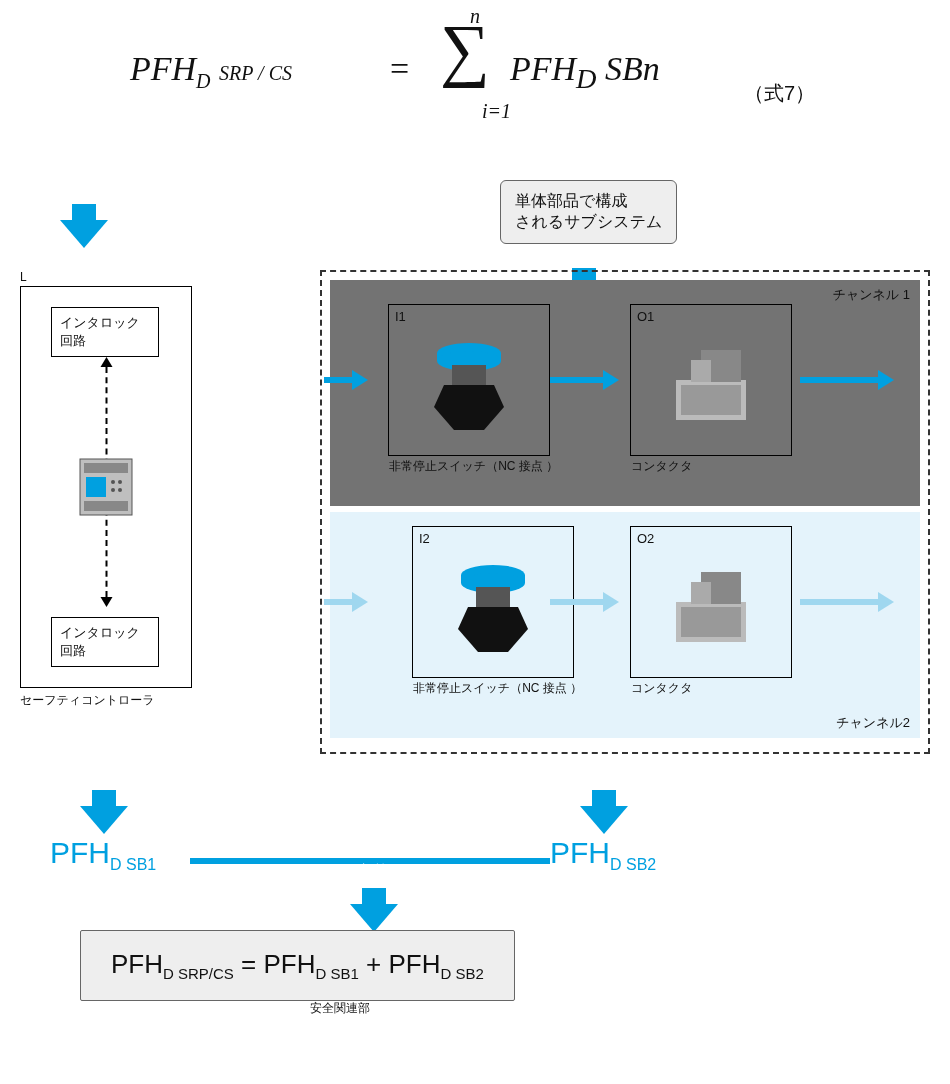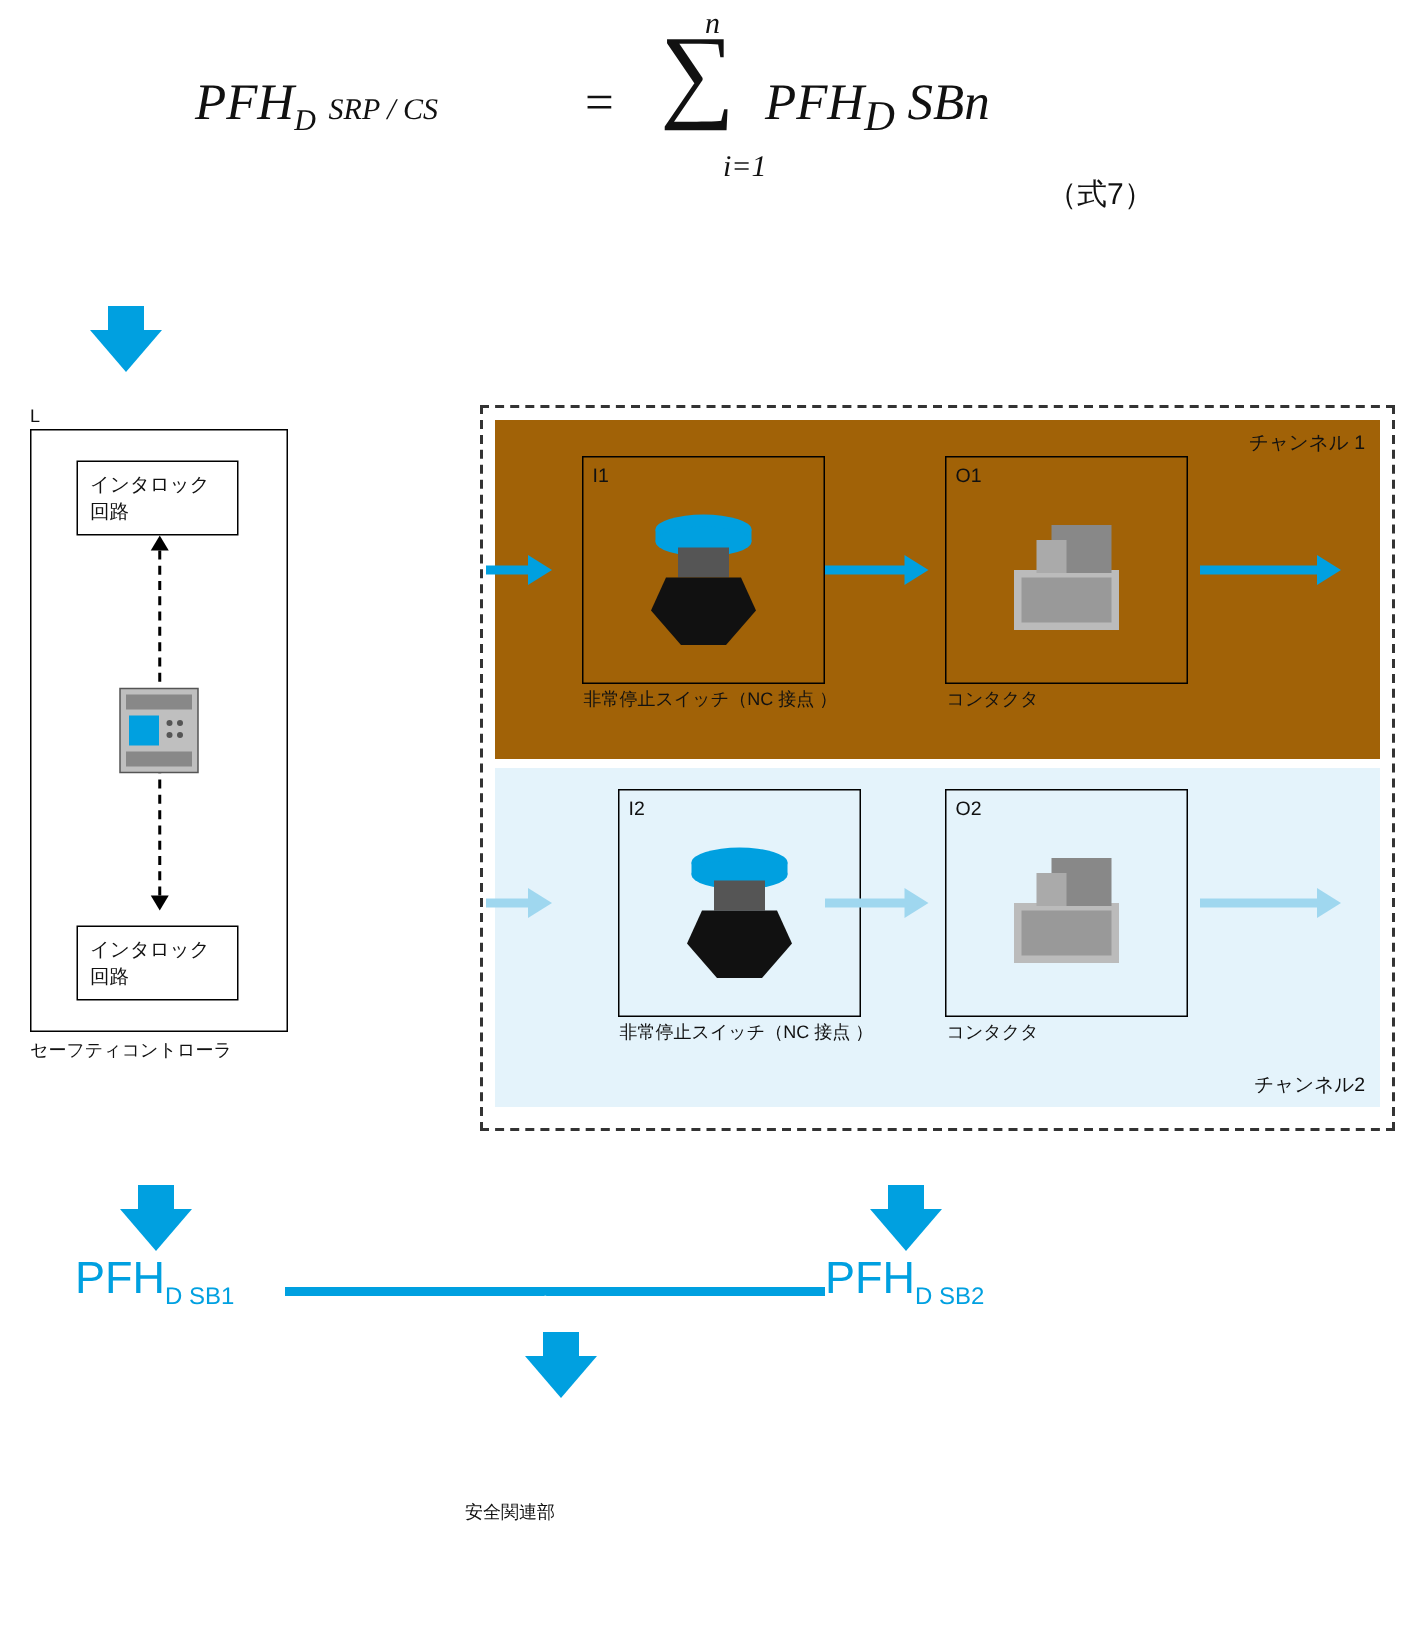--- a/index.html
+++ b/index.html
@@ -6,40 +6,40 @@
   .serif { font-family: "Times New Roman", serif; }
   .eq7 { position:relative; height:120px; margin-bottom:40px; }
   .eq7 .lhs { position:absolute; left:110px; top:30px; font-size:34px; font-style:italic; }
   .eq7 .lhs .sub { font-size:20px; font-style:italic; }
   .eq7 .lhs .sub2 { font-size:20px; font-style:italic; }
   .eq7 .eq { position:absolute; left:370px; top:30px; font-size:34px; }
   .eq7 .sigma { position:absolute; left:420px; top:-10px; font-size:70px; font-style:italic;}
   .eq7 .n { position:absolute; left:450px; top:-15px; font-size:20px; font-style:italic;}
   .eq7 .i1 { position:absolute; left:440px; top:80px; font-size:20px; font-style:italic;margin-left:22px;}
   .eq7 .rhs { position:absolute; left:490px; top:30px; font-size:34px; font-style:italic;text-align:center;}
-  .eq7 .label { position:absolute; left:678px; top:60px; font-size:20px;margin-top:36px;}
+  .eq7 .label { position:absolute; left:724px; top:60px; font-size:20px;}
   .labelbox { background:#eeeeee; border:1px solid #666; border-radius:6px; padding:10px 14px; font-size:16px; display:inline-block; }
   .row1 { position:relative; height:90px; }
   .row1 .b1 { position:absolute; left:0px; top:0; }
   .row1 .b2 { position:absolute; left:480px; top:0; }
   .bigarrow-down { width:0;height:0;border-left:24px solid transparent;border-right:24px solid transparent;border-top:28px solid #00a0e0; position:relative;}
   .bigarrow-down::before{content:"";position:absolute;left:-12px;top:-44px;width:24px;height:18px;background:#00a0e0;}
   .bigarrow-down-lbl { position:relative; display:inline-block; }
   .bigarrow-down-lbl .txt { position:absolute; left:50%; transform:translateX(-50%); top:-42px; color:#fff; font-size:14px; white-space:nowrap; z-index:2;}
   .row2 { position:relative; height:500px; }
   .leftblock { position:absolute; left:0; top:0; width:200px; }
   .leftblock .L { font-size:12px; margin-bottom:2px; }
   .leftbox { border:1px solid #000; width:170px; height:400px; position:relative; background:#fff;}
   .innerbox { border:1px solid #000; padding:6px 8px; font-size:13px; width:90px; position:absolute; background:#fff;}
   .caption { font-size:12px; margin-top:4px; }
   .device { position:absolute; left:50%; transform:translateX(-50%); top:170px; }
   .rightblock { position:absolute; left:300px; top:0; width:610px; }
   .dashed { border:2px dashed #333; padding:8px; position:relative; }
   .channel { position:relative; height:210px; padding:8px; margin-bottom:6px;}
-  .ch1 { background:#a16207; }
+  .ch1 { background:#737373; }
   .ch2 { background:#e4f3fb; }
   .chlabel-tr { position:absolute; right:10px; top:6px; font-size:13px; }
   .chlabel-br { position:absolute; right:10px; bottom:6px; font-size:13px; }
   .cell { border:1px solid #000; width:160px; height:150px; position:absolute; background:transparent;}
   .cell .tag { position:absolute; left:6px; top:4px; font-size:13px;}
   .cell .cap { position:absolute; left:0px; bottom:-20px; font-size:12px; white-space:nowrap;}
   .harrow { position:absolute; height:0; }
   .harrow .line { position:absolute; height:6px; background:#00a0e0; }
   .harrow .head { position:absolute; width:0;height:0;border-top:10px solid transparent;border-bottom:10px solid transparent;border-left:16px solid #00a0e0; }
   .harrow.faded .line{ background:#9fd7ef;}
@@ -73,20 +73,27 @@
   </span>
   <span class="label" style="font-family:sans-serif;font-style:normal">（式7）</span>
 </div>
 
 <div class="row1">
   <div class="b1">
     <div style="height:50px;position:relative;margin-top:14px;margin-left:40px;">
       <div class="bigarrow-down" style="top:26px;"></div>
     </div>
   </div>
+  <div class="b2">
+    <div class="labelbox" style="white-space:pre">単体部品で構成
+されるサブシステム</div>
+    <div style="height:50px;position:relative;margin-top:14px;margin-left:60px;">
+      <div class="bigarrow-down" style="top:26px;"></div>
+    </div>
+  </div>
 </div>
 
 <div class="row2">
 
   <div class="leftblock">
     <div class="L">L</div>
     <div class="leftbox">
       <div class="innerbox" style="left:30px;top:20px; white-space:pre">インタロック
 回路</div>
       <div class="vda" style="top:70px;height:250px;">
@@ -220,16 +227,23 @@
   <div class="hbar" style="left:170px;top:78px;width:360px;"></div>
   <div class="pfh" style="left:530px;top:56px;">
     <span>PFH</span><sub class="s">D SB2</sub>
   </div>
 
   <div style="position:absolute;left:330px;top:124px;" class="bigarrow-down-lbl">
     <div class="bigarrow-down"></div>
     <div class="txt">加算</div>
   </div>
 
+  <div class="finalbox" style="left:60px;top:150px;">
+    <span>PFH</span><sub class="s">D SRP/CS</sub>
+    <span> = </span>
+    <span>PFH</span><sub class="s">D SB1</sub>
+    <span> + </span>
+    <span>PFH</span><sub class="s">D SB2</sub>
+  </div>
 </div>
 <div style="position:relative;height:40px;">
   <div class="finalcap" style="left:290px;top:10px;">安全関連部</div>
 </div>
 
 </body></html>

